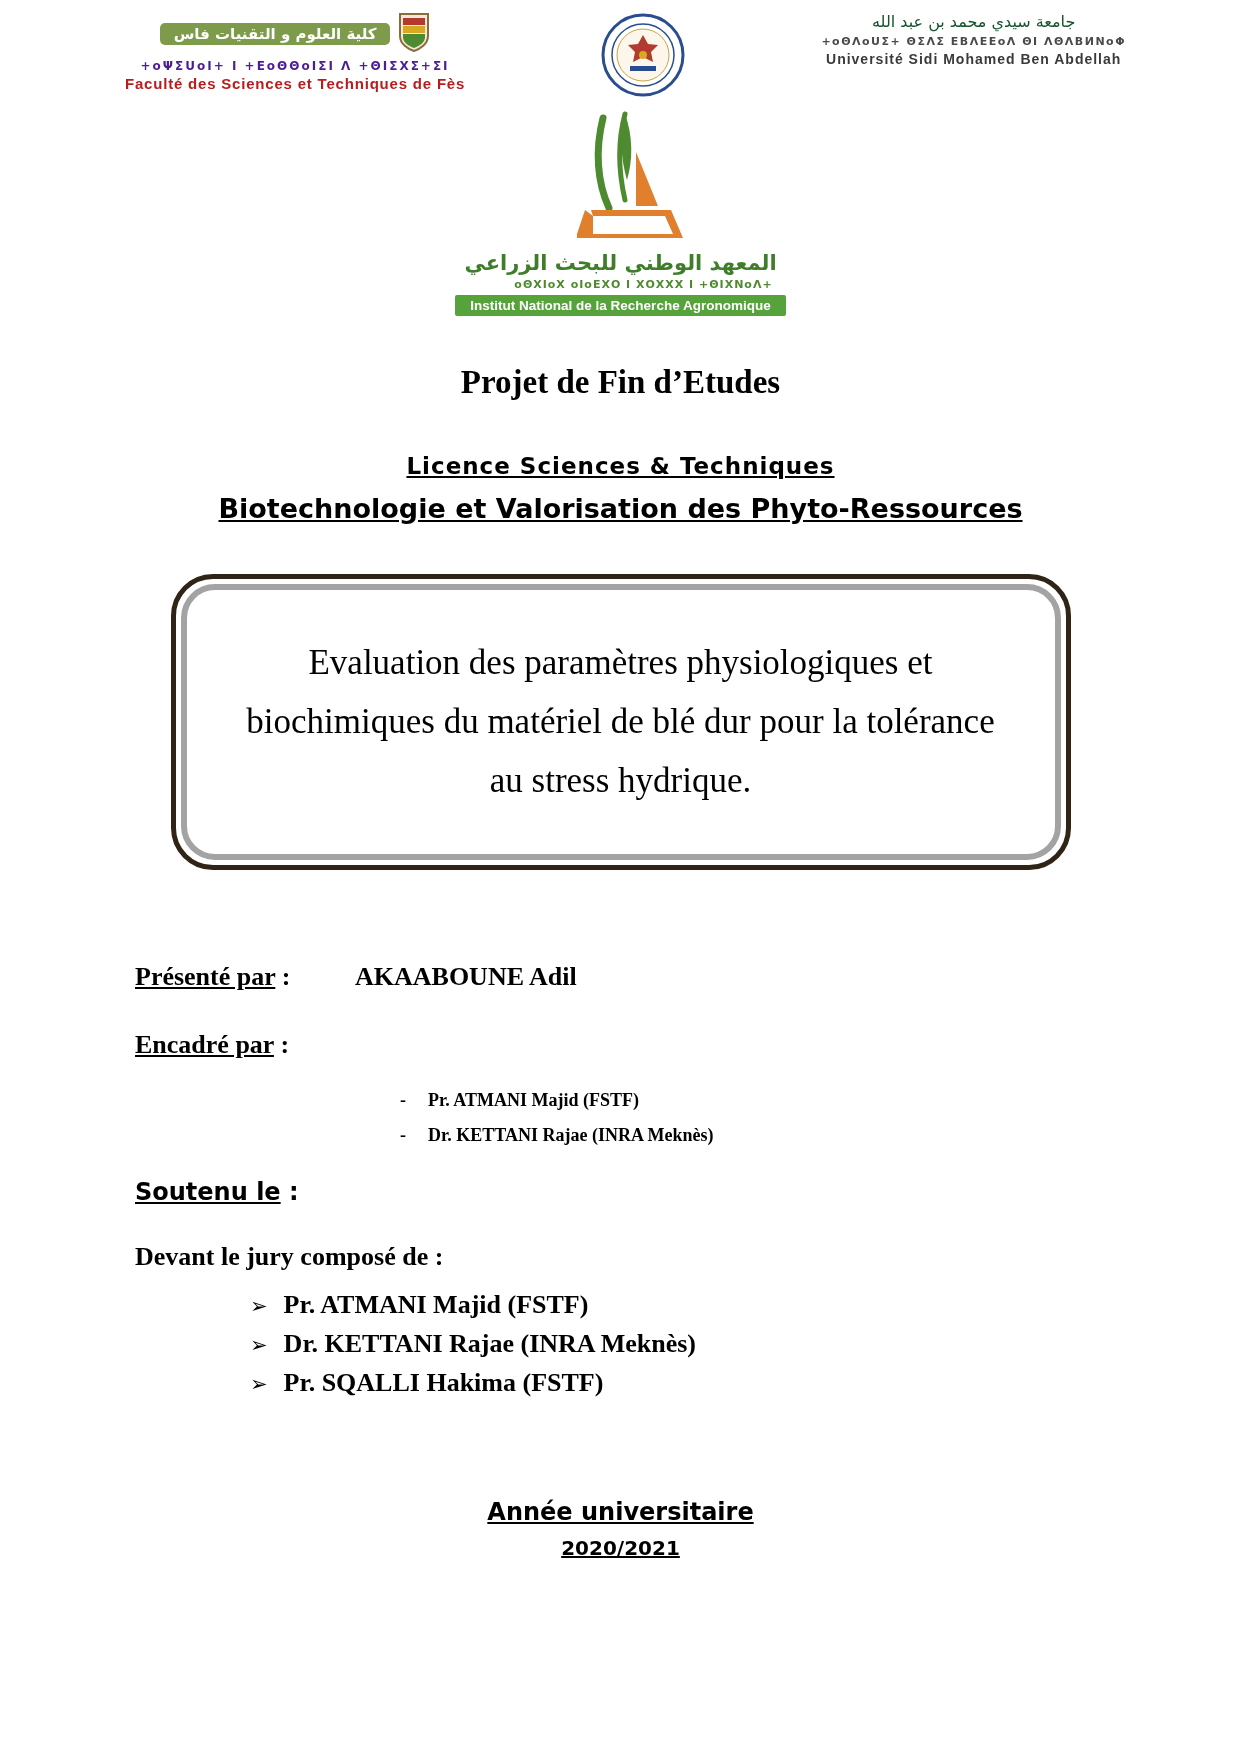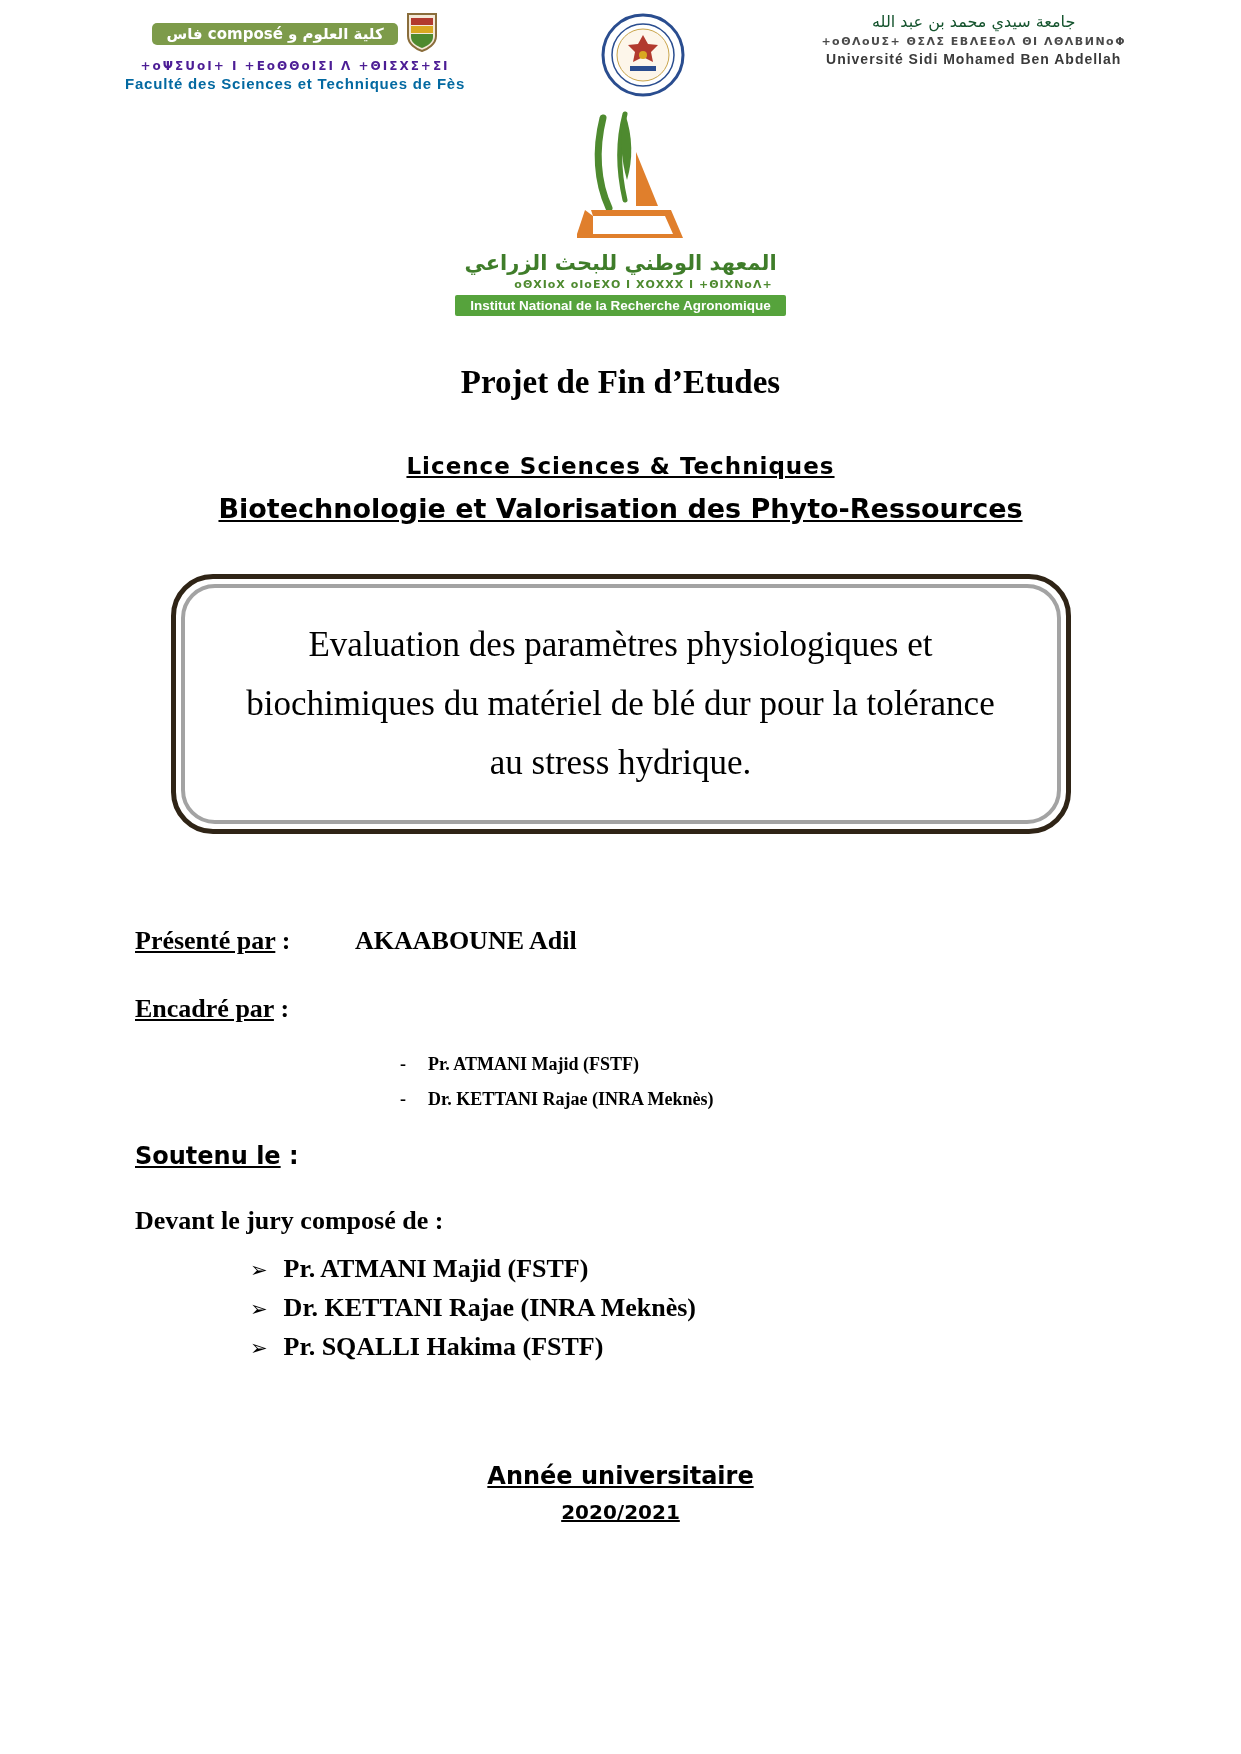--- a/index.html
+++ b/index.html
@@ -28,21 +28,21 @@
     padding:2px 14px;border-radius:5px;
     direction:rtl;
   }
   .fst-tifinagh{
     font-family:"DejaVu Sans", sans-serif;
     font-size:12px;font-weight:bold;color:#4c1d95;
     letter-spacing:2px;margin-top:3px;white-space:nowrap;
   }
   .fst-name{
     font-family:"Liberation Sans", sans-serif;
-    font-size:15px;font-weight:bold;color:#0369a1;
+    font-size:15px;font-weight:bold;color:#b91c1c;
     letter-spacing:0.8px;margin-top:2px;white-space:nowrap;
   }
   .usmba-arabic{
     font-family:"DejaVu Sans", sans-serif;
     font-weight:normal;font-size:16px;color:#14532d;
     direction:rtl;
   }
   .usmba-tifinagh{
     font-family:"DejaVu Sans", sans-serif;
     font-size:11px;font-weight:bold;color:#4a4a4a;
@@ -99,23 +99,23 @@
   
   .title-box{
     width:880px;
     margin:50px auto 0 auto;
     border:5px solid #2f2416;
     border-radius:42px;
     padding:5px;
     background:#fff;
   }
   .title-box-inner{
-    border:4px solid #a3a3a3;
+    border:6px solid #a3a3a3;
     border-radius:34px;
-    padding:28px 42px;
+    padding:44px 42px;
   }
   .thesis-title{
     text-align:center;
     font-size:35px;
     line-height:1.68;
     color:#000;
   }
   
   .line{margin-left:135px;}
   .presented-line{margin-top:92px;font-size:26px;font-weight:bold;}
@@ -153,21 +153,21 @@
 </style>
 </head>
 <body>
 
 <div class="page">
 
   <div class="header">
 
     <div class="logo-block">
       <div class="fst-top">
-        <span class="fst-arabic" dir="rtl">كلية العلوم و composé فاس</span>
+        <span class="fst-arabic" dir="rtl">كلية العلوم و التقنيات فاس</span>
         <span>
           <svg width="32" height="40" viewBox="0 0 32 40">
             <path d="M2,2 h28 v22 c0,8 -8,13 -14,15 C10,37 2,32 2,24 Z" fill="#f4e9d8" stroke="#8a6d3b" stroke-width="2"></path>
             <rect x="5" y="6" width="22" height="7" fill="#b23a2e"></rect>
             <rect x="5" y="14" width="22" height="7" fill="#d9a821"></rect>
             <path d="M5,22 h22 v3 c0,6 -6,9 -11,11 C11,34 5,31 5,25 Z" fill="#4e8a2f"></path>
           </svg>
         </span>
       </div>
       <div class="fst-tifinagh">+oΨΣUoI+  I  +ΕoΘΘoIΣI  Λ  +ΘΙΣΧΣ+ΣI</div>

